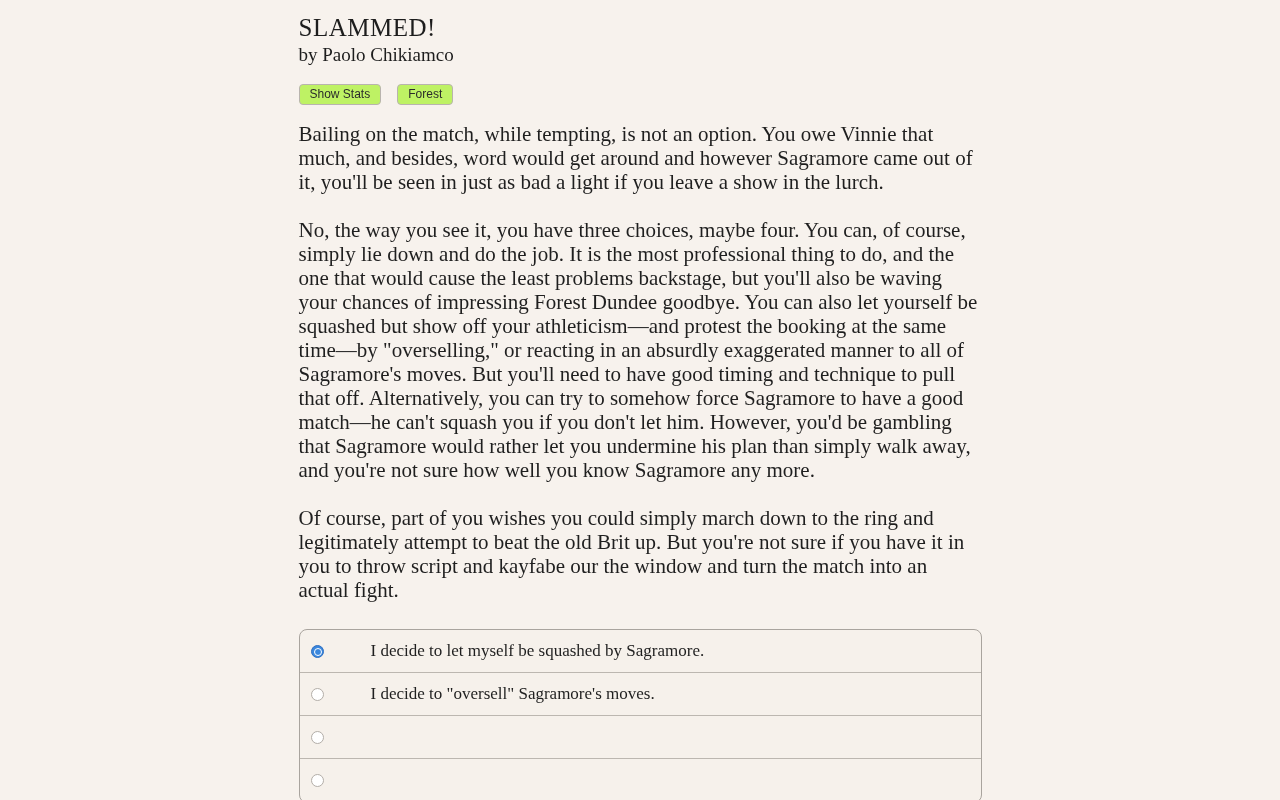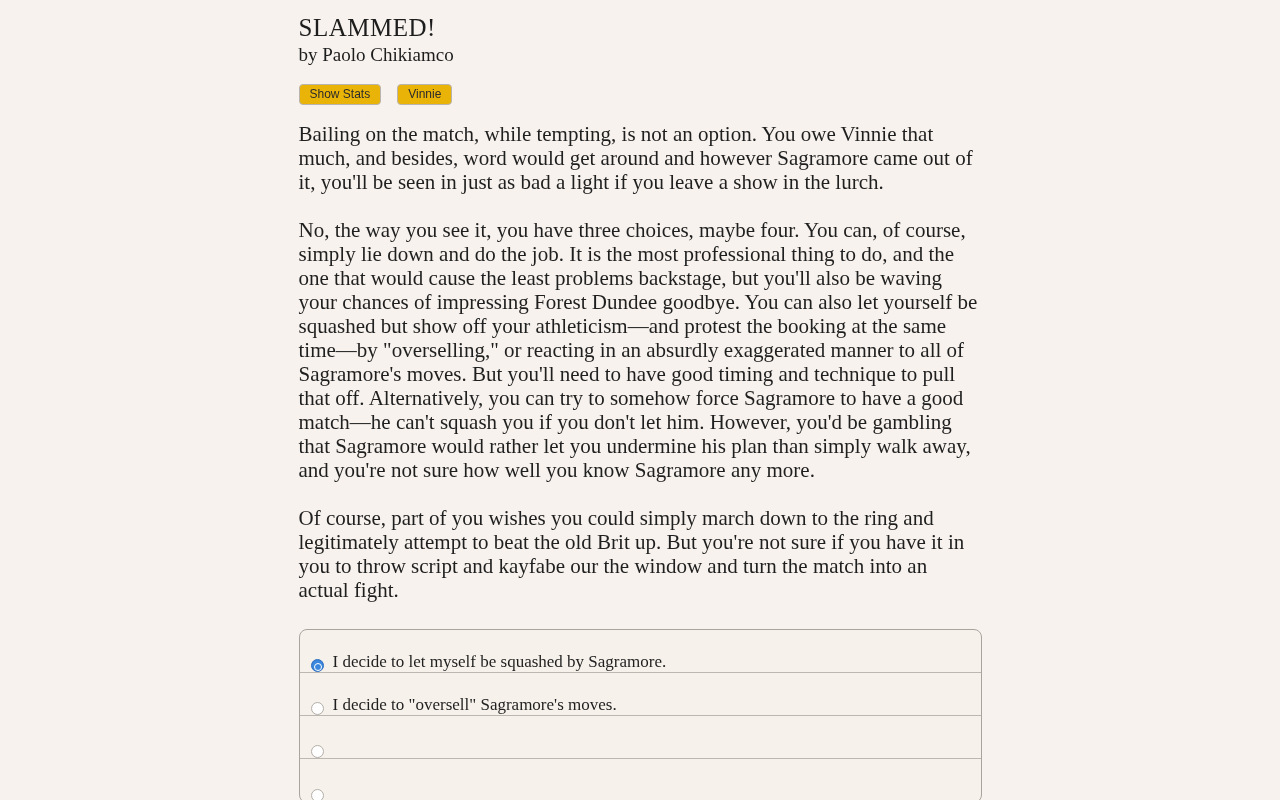--- a/index.html
+++ b/index.html
@@ -31,21 +31,21 @@
   }
   .toolbar {
     display: flex;
     gap: 16px;
     margin-bottom: 17px;
   }
   .toolbar button {
     font-family: "Liberation Sans", sans-serif;
     font-size: 12px;
     color: #2b2b2b;
-    background: #eab308;
+    background: #bef264;
     border: 1px solid #b9b4ae;
     border-radius: 4px;
     padding: 2px 10px 3px 10px;
     cursor: pointer;
     line-height: 14px;
   }
   .story p {
     font-size: 21px;
     line-height: 24px;
     margin-bottom: 24px;
@@ -53,25 +53,26 @@
   .story p:last-child { margin-bottom: 0; }
   .choice-box {
     margin-top: 27px;
     border: 1px solid #a9a49e;
     border-radius: 8px;
     background: #f6f1eb;
     overflow: hidden;
   }
   .choice-row {
     display: flex;
-    align-items: flex-end;
+    align-items: center;
     height: 43px;
     padding-left: 11px;
     border-bottom: 1px solid #bcb7b0;
     cursor: pointer;
+    gap: 38px;
   }
   .choice-row:last-child { border-bottom: none; }
   .radio {
     width: 13px;
     height: 13px;
     border-radius: 50%;
     background: #ffffff;
     border: 1px solid #b3aea8;
     margin-right: 9px;
     position: relative;
@@ -113,21 +114,21 @@
 <body>
 
 <div class="content">
 
   <h1 class="game-title">SLAMMED!</h1>
 
   <div class="byline">by Paolo Chikiamco</div>
 
   <div class="toolbar">
     <button>Show Stats</button>
-    <button>Vinnie</button>
+    <button>Forest</button>
   </div>
 
   <div class="story">
     <p>Bailing on the match, while tempting, is not an option. You owe Vinnie that much, and besides, word would get around and however Sagramore came out of it, you'll be seen in just as bad a light if you leave a show in the lurch.</p>
     <p>No, the way you see it, you have three choices, maybe four. You can, of course, simply lie down and do the job. It is the most professional thing to do, and the one that would cause the least problems backstage, but you'll also be waving your chances of impressing Forest Dundee goodbye. You can also let yourself be squashed but show off your athleticism—and protest the booking at the same time—by "overselling," or reacting in an absurdly exaggerated manner to all of Sagramore's moves. But you'll need to have good timing and technique to pull that off. Alternatively, you can try to somehow force Sagramore to have a good match—he can't squash you if you don't let him. However, you'd be gambling that Sagramore would rather let you undermine his plan than simply walk away, and you're not sure how well you know Sagramore any more.</p>
     <p>Of course, part of you wishes you could simply march down to the ring and legitimately attempt to beat the old Brit up. But you're not sure if you have it in you to throw script and kayfabe our the window and turn the match into an actual fight.</p>
   </div>
 
   <div class="choice-box">
     <div class="choice-row">

